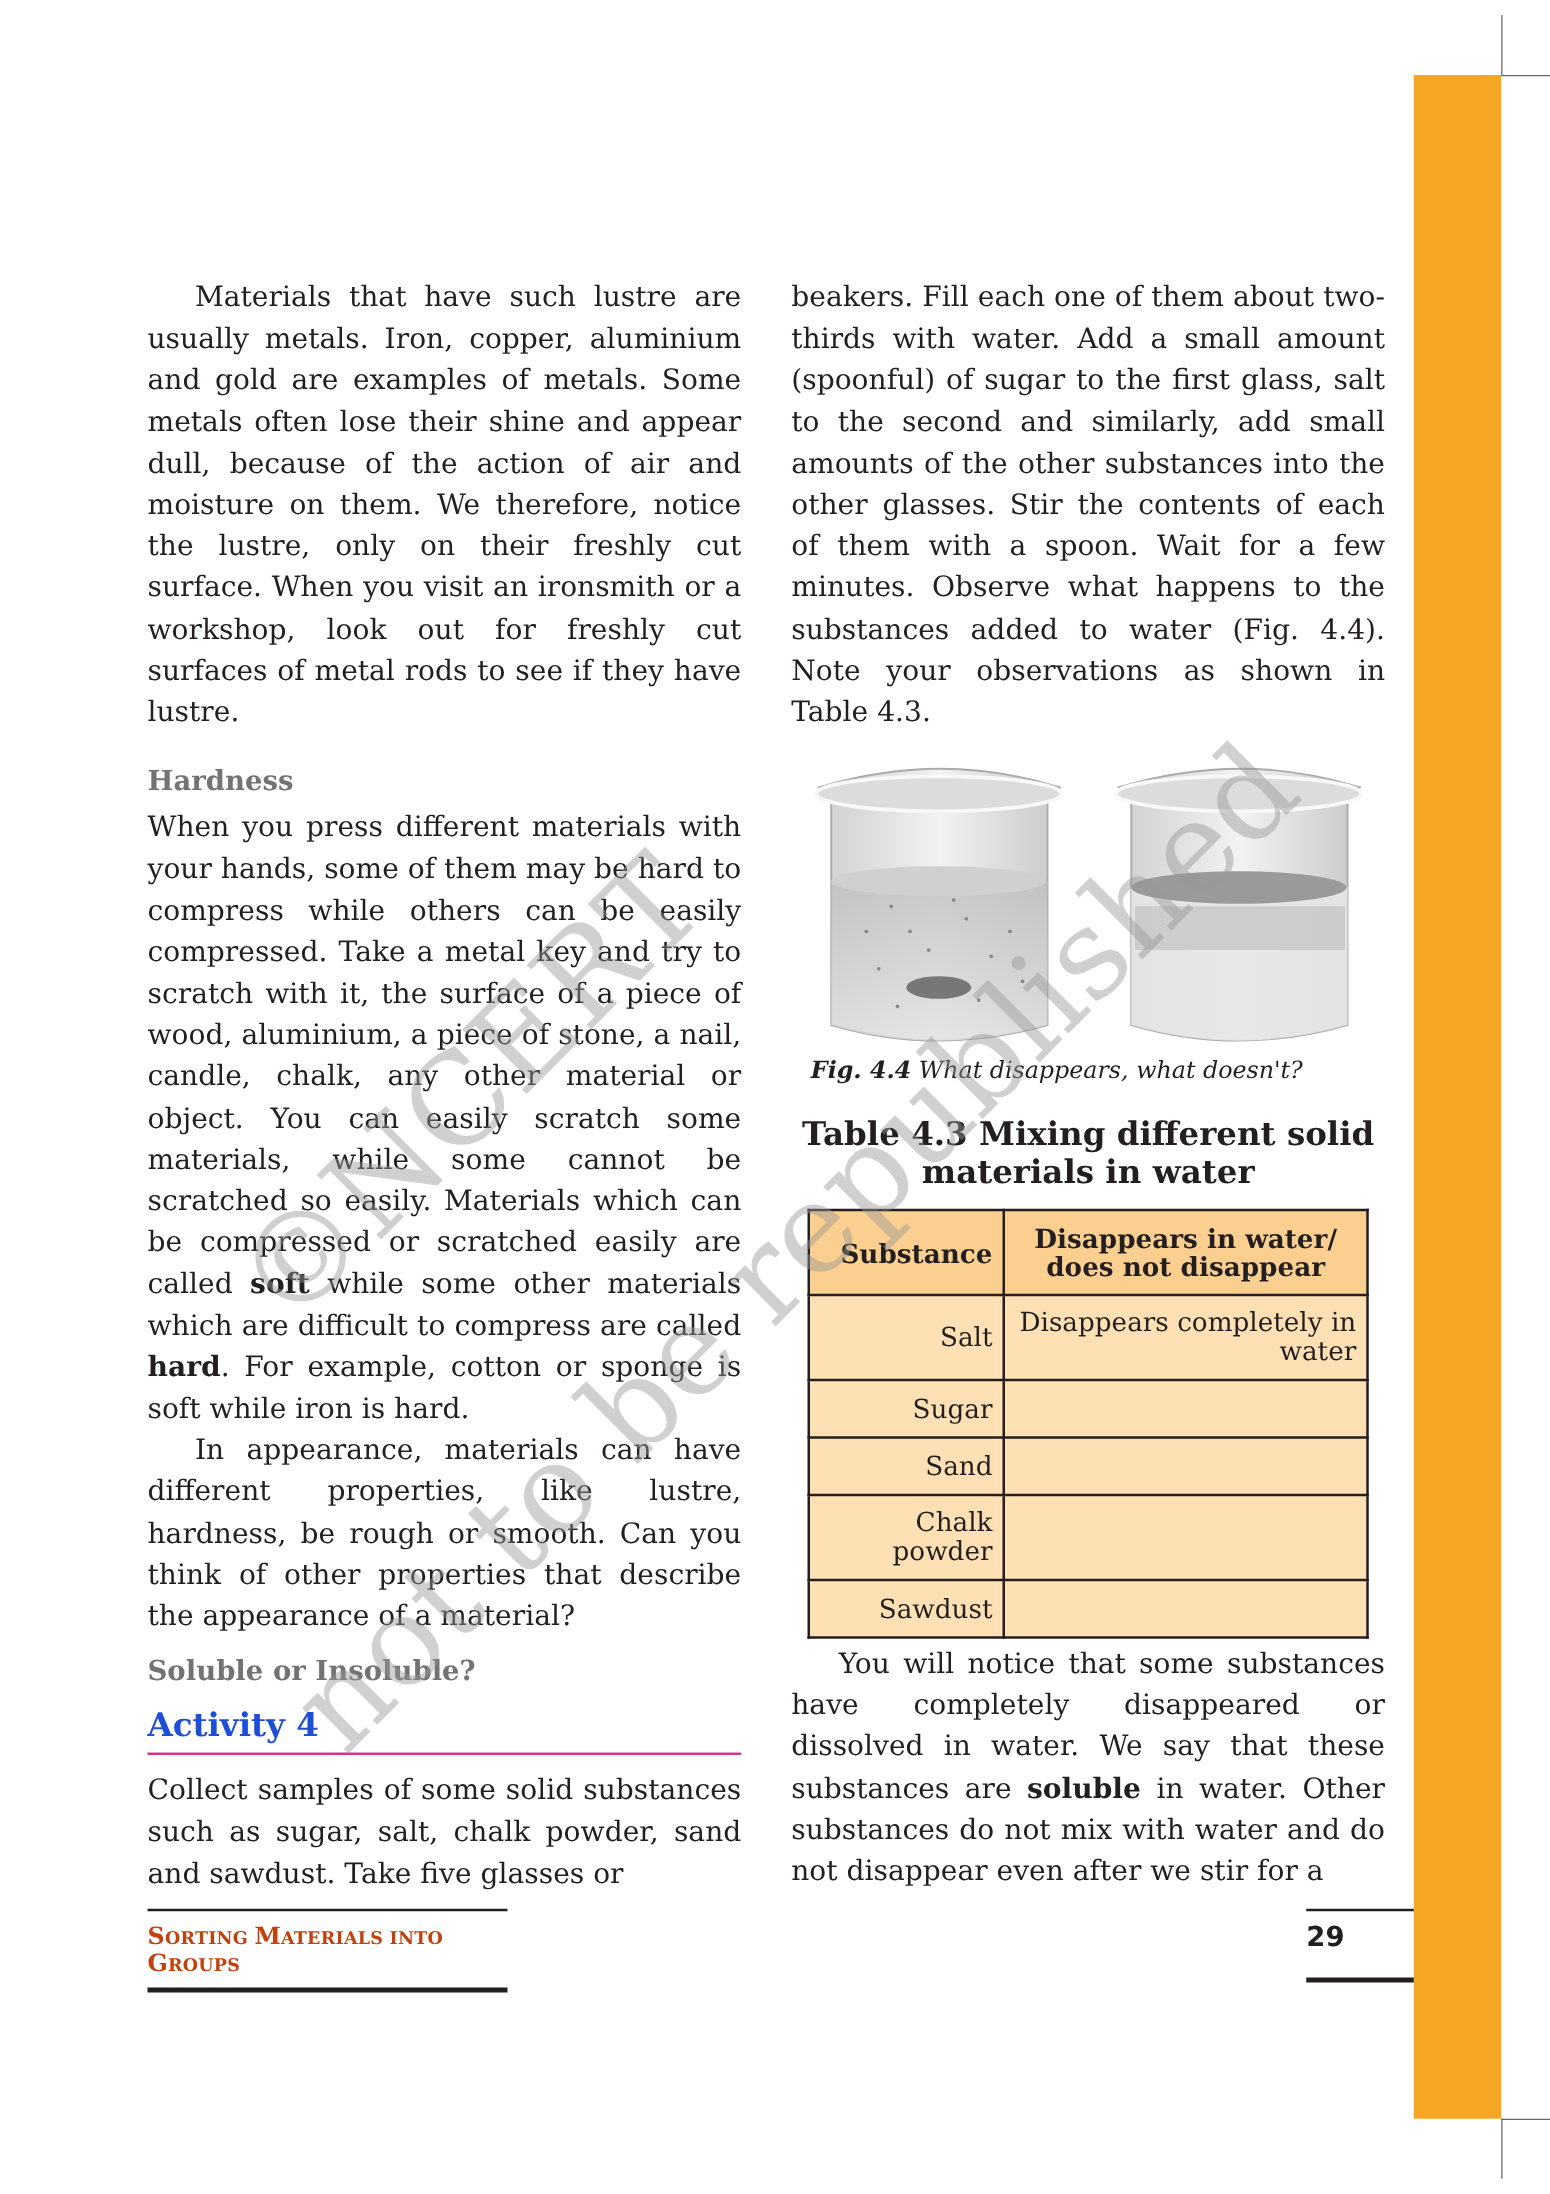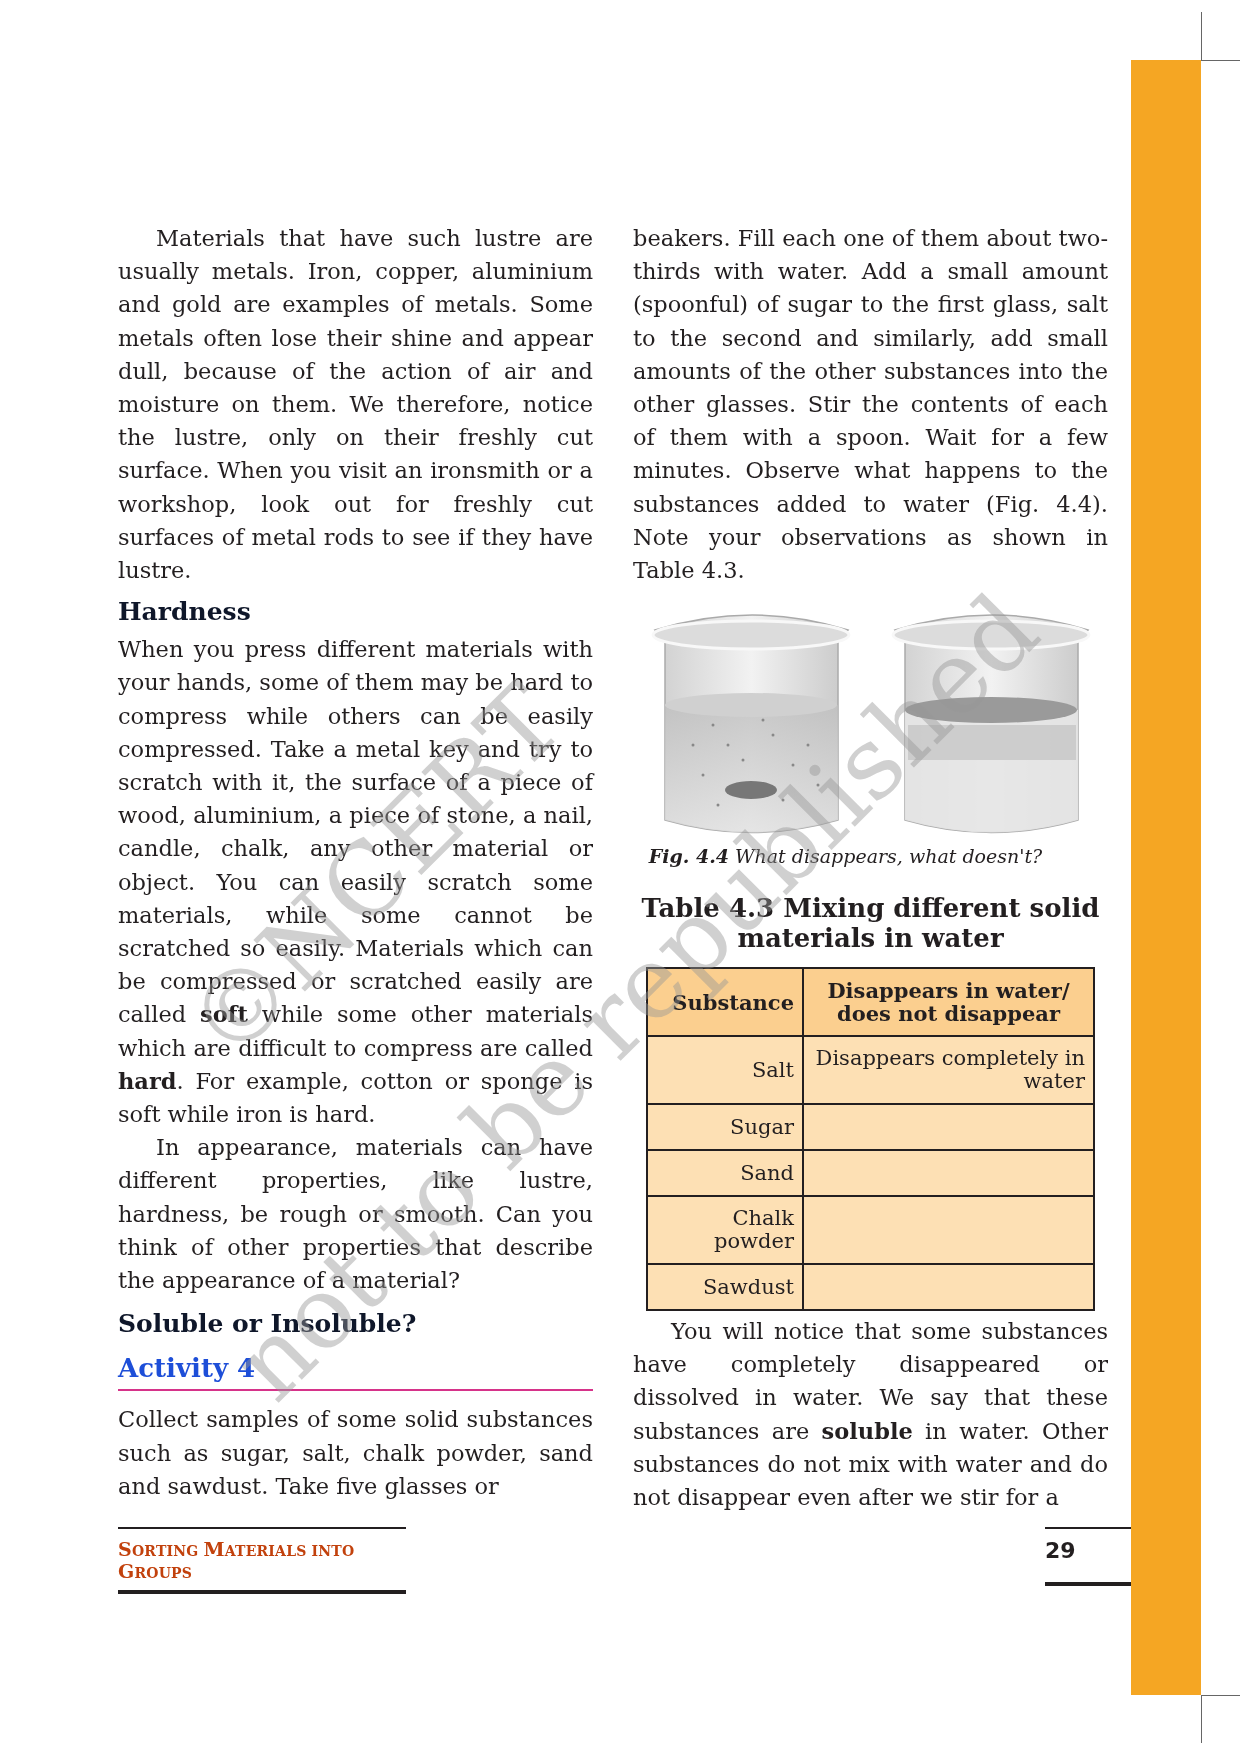--- a/index.html
+++ b/index.html
@@ -8,21 +8,21 @@
   .crop-v-top{position:absolute;left:1201px;top:12px;width:1px;height:48px;background:#666;}
   .crop-h-top{position:absolute;left:1201px;top:60px;width:39px;height:1px;background:#666;}
   .crop-v-bot{position:absolute;left:1201px;top:1695px;width:1px;height:48px;background:#666;}
   .crop-h-bot{position:absolute;left:1201px;top:1695px;width:39px;height:1px;background:#666;}
 
   .col{position:absolute;font-size:22.5px;line-height:33.2px;text-align:justify;}
   .col-left{left:118px;top:222px;width:475px;}
   .col-right{left:633px;top:222px;width:475px;}
   .col p{margin:0;}
   .indent{text-indent:38px;}
-  .h-blue{font-family:"DejaVu Serif",serif;font-weight:bold;color:#0f172a;font-size:25px;line-height:34px;margin:8px 0 4px 0;}
+  .h-blue{font-family:"DejaVu Serif",serif;font-weight:bold;color:#737373;font-size:22px;line-height:34px;margin:21px 0 4px 0;}
   .h-activity{font-family:"DejaVu Serif",serif;font-weight:bold;font-size:26px;line-height:34px;margin:10px 0 0 0;color:#1d4ed8;}
   .activity-rule{height:2px;background:#d6338a;margin:4px 0 12px 0;}
   b{font-weight:bold;}
 
   .figure{position:absolute;left:633px;top:605px;width:475px;height:250px;}
   .caption{position:absolute;left:608px;top:845px;width:475px;text-align:center;font-size:19px;font-style:italic;color:#231f20;}
   .caption .fig-label{font-weight:bold;}
 
   .table-title{position:absolute;left:633px;top:893px;width:475px;text-align:center;font-weight:bold;font-size:26px;line-height:30px;}
   table.obs{position:absolute;left:646px;top:967px;width:449px;border-collapse:collapse;font-size:21px;line-height:23px;}

